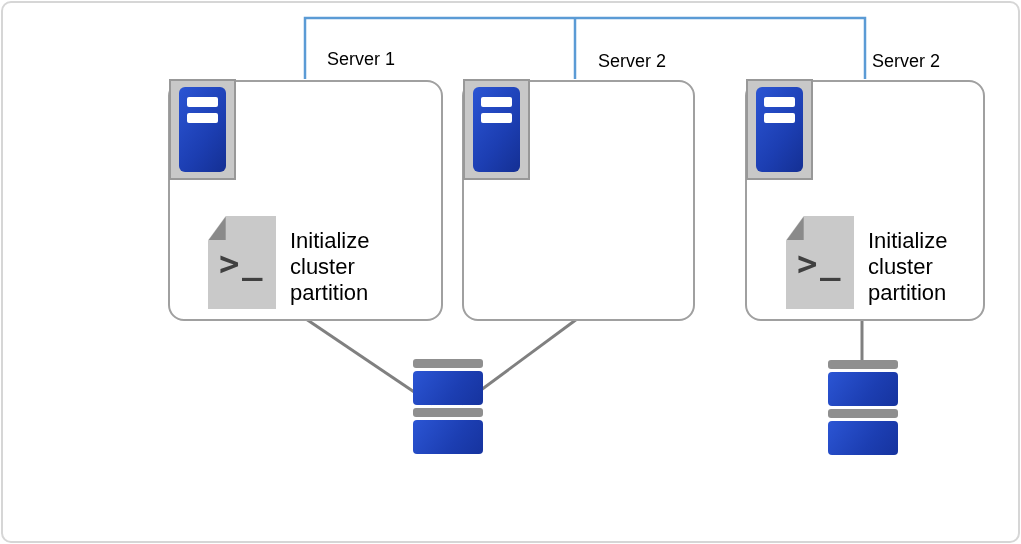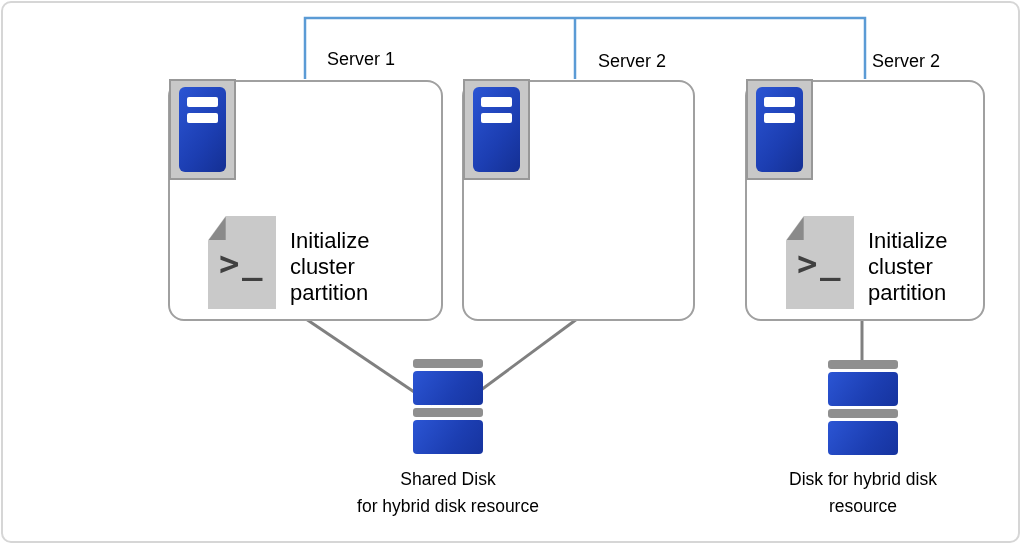--- a/index.html
+++ b/index.html
@@ -135,17 +135,13 @@
     <div class="disk-cap"></div>
     <div class="disk-body"></div>
   </div>
   <div class="disk-icon" id="disk-hybrid">
     <div class="disk-cap"></div>
     <div class="disk-body"></div>
     <div class="disk-cap"></div>
     <div class="disk-body"></div>
   </div>
 
-  <div class="disk-label" id="dlabel-shared">Shared Disk
-for hybrid disk resource</div>
-  <div class="disk-label" id="dlabel-hybrid">Disk for hybrid disk
-resource</div>
 </div>
 
 </body></html>

